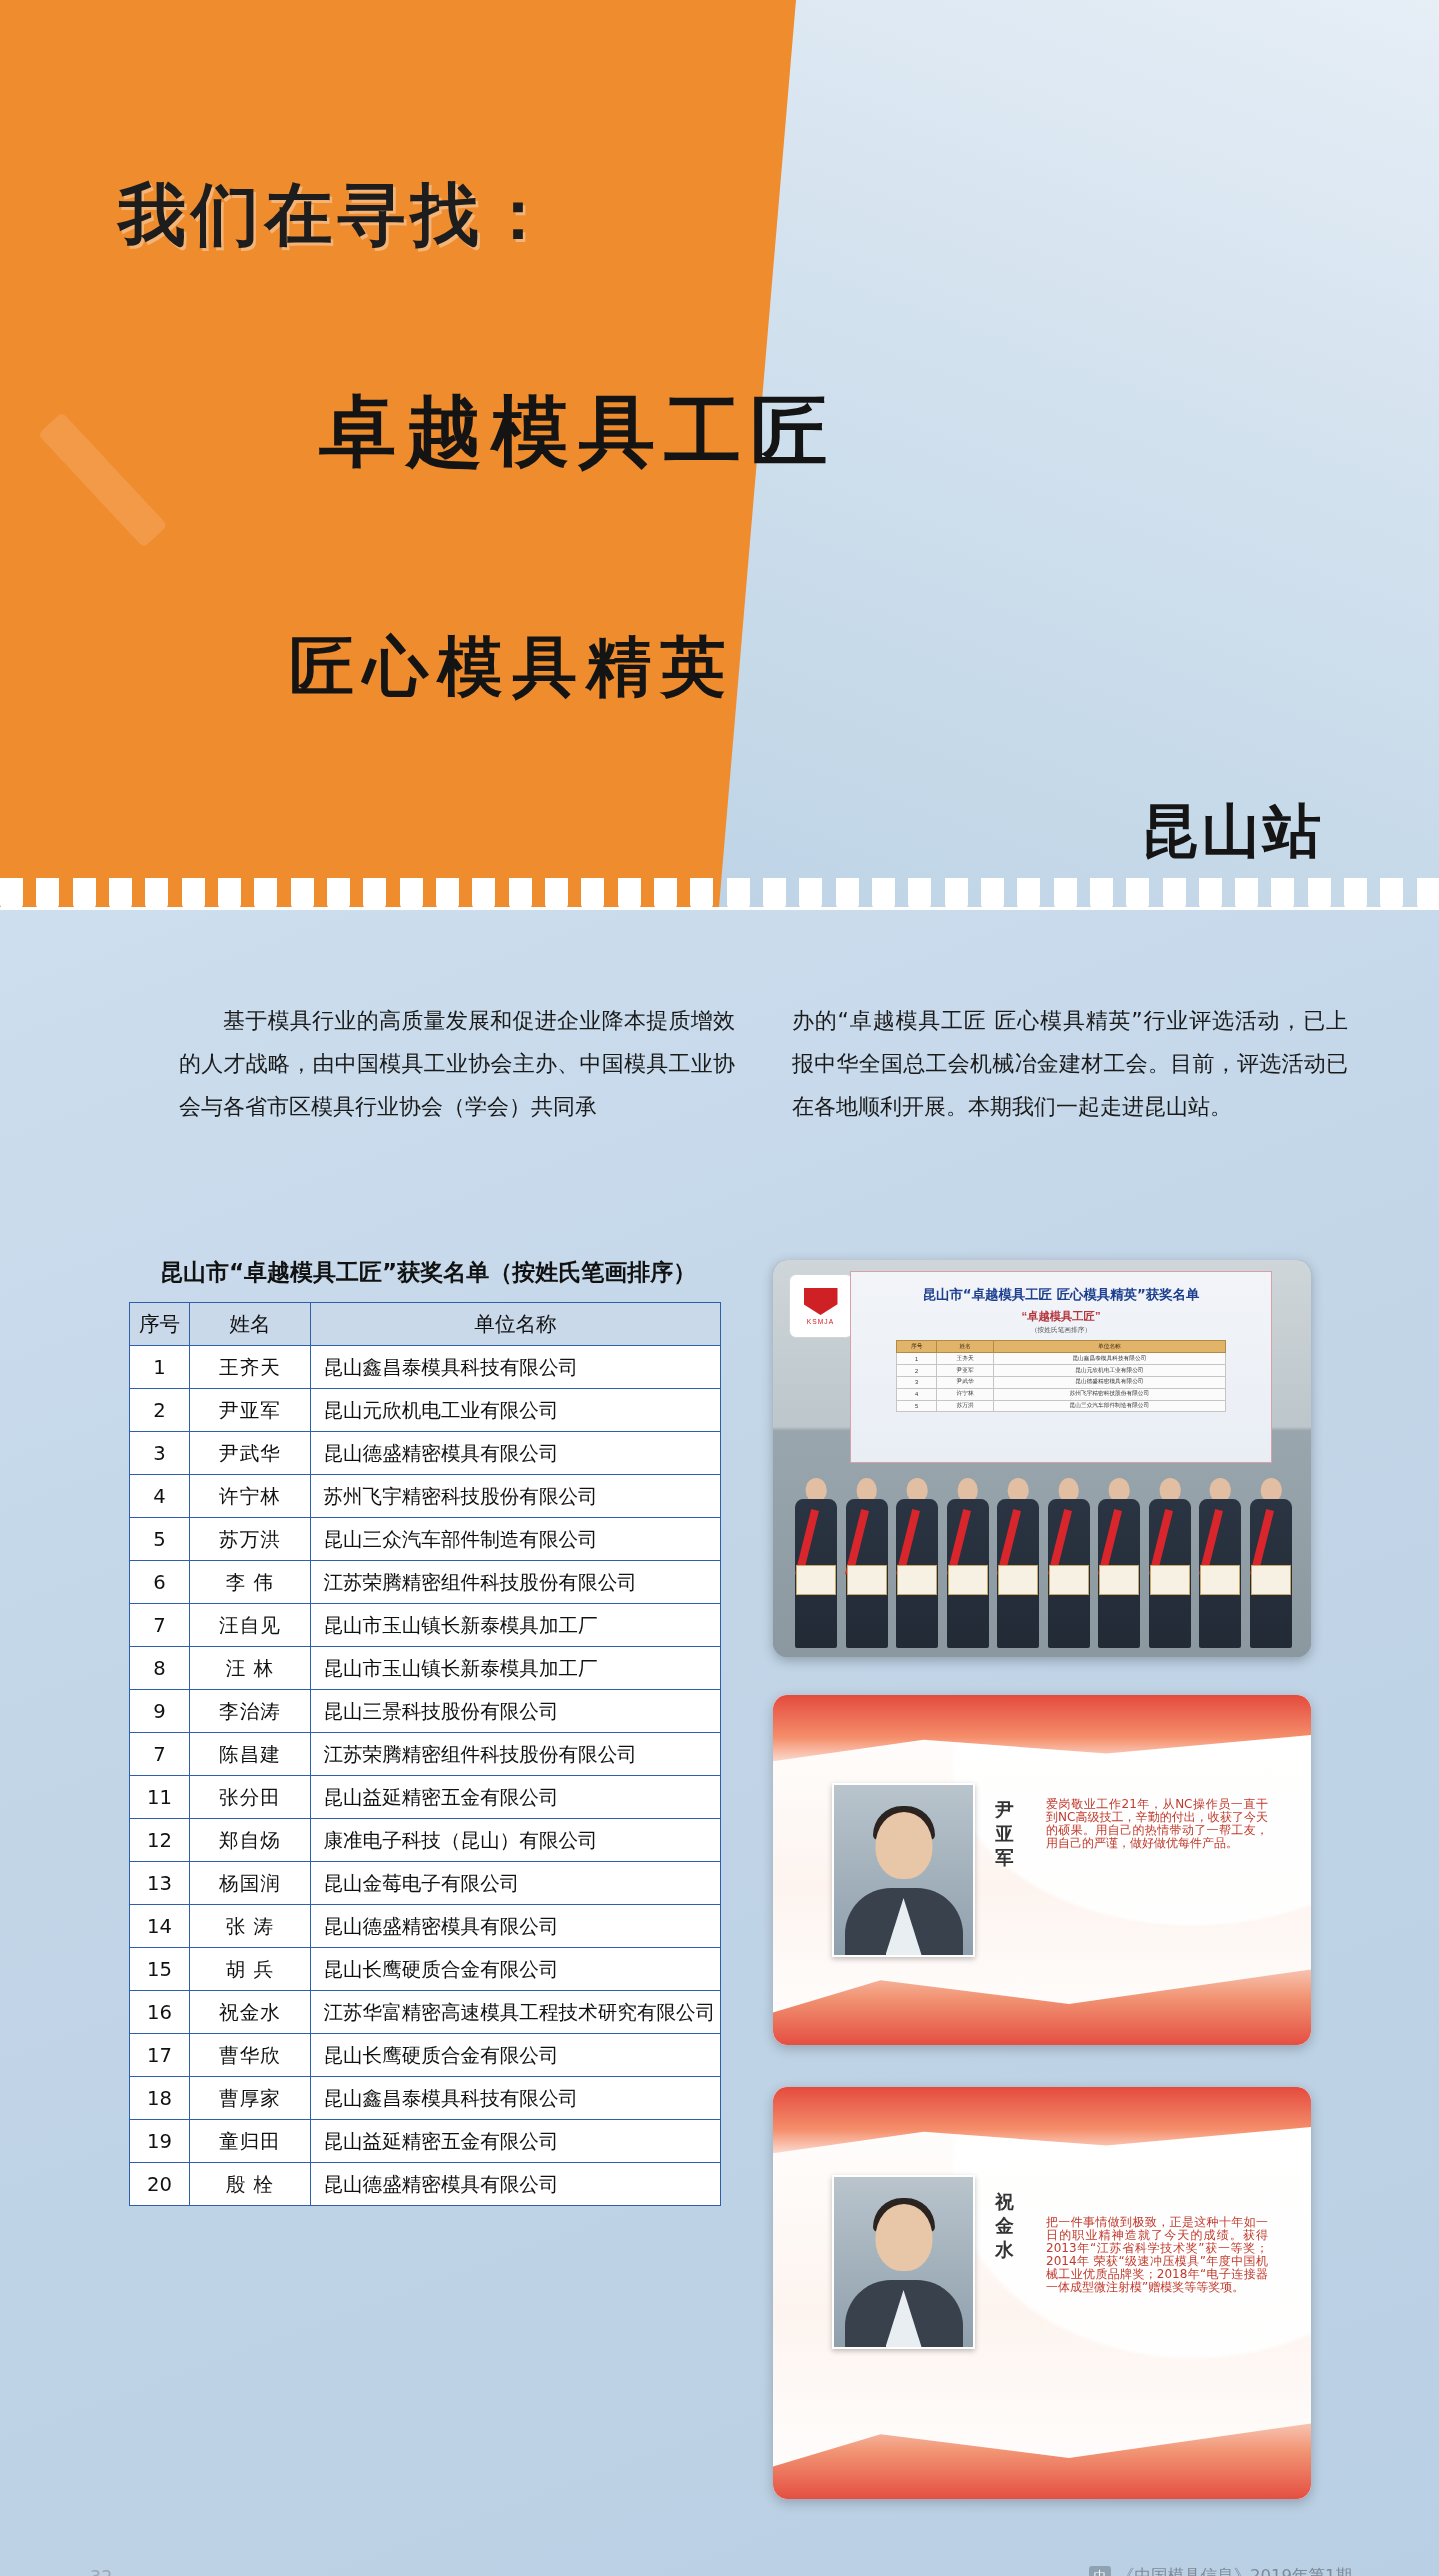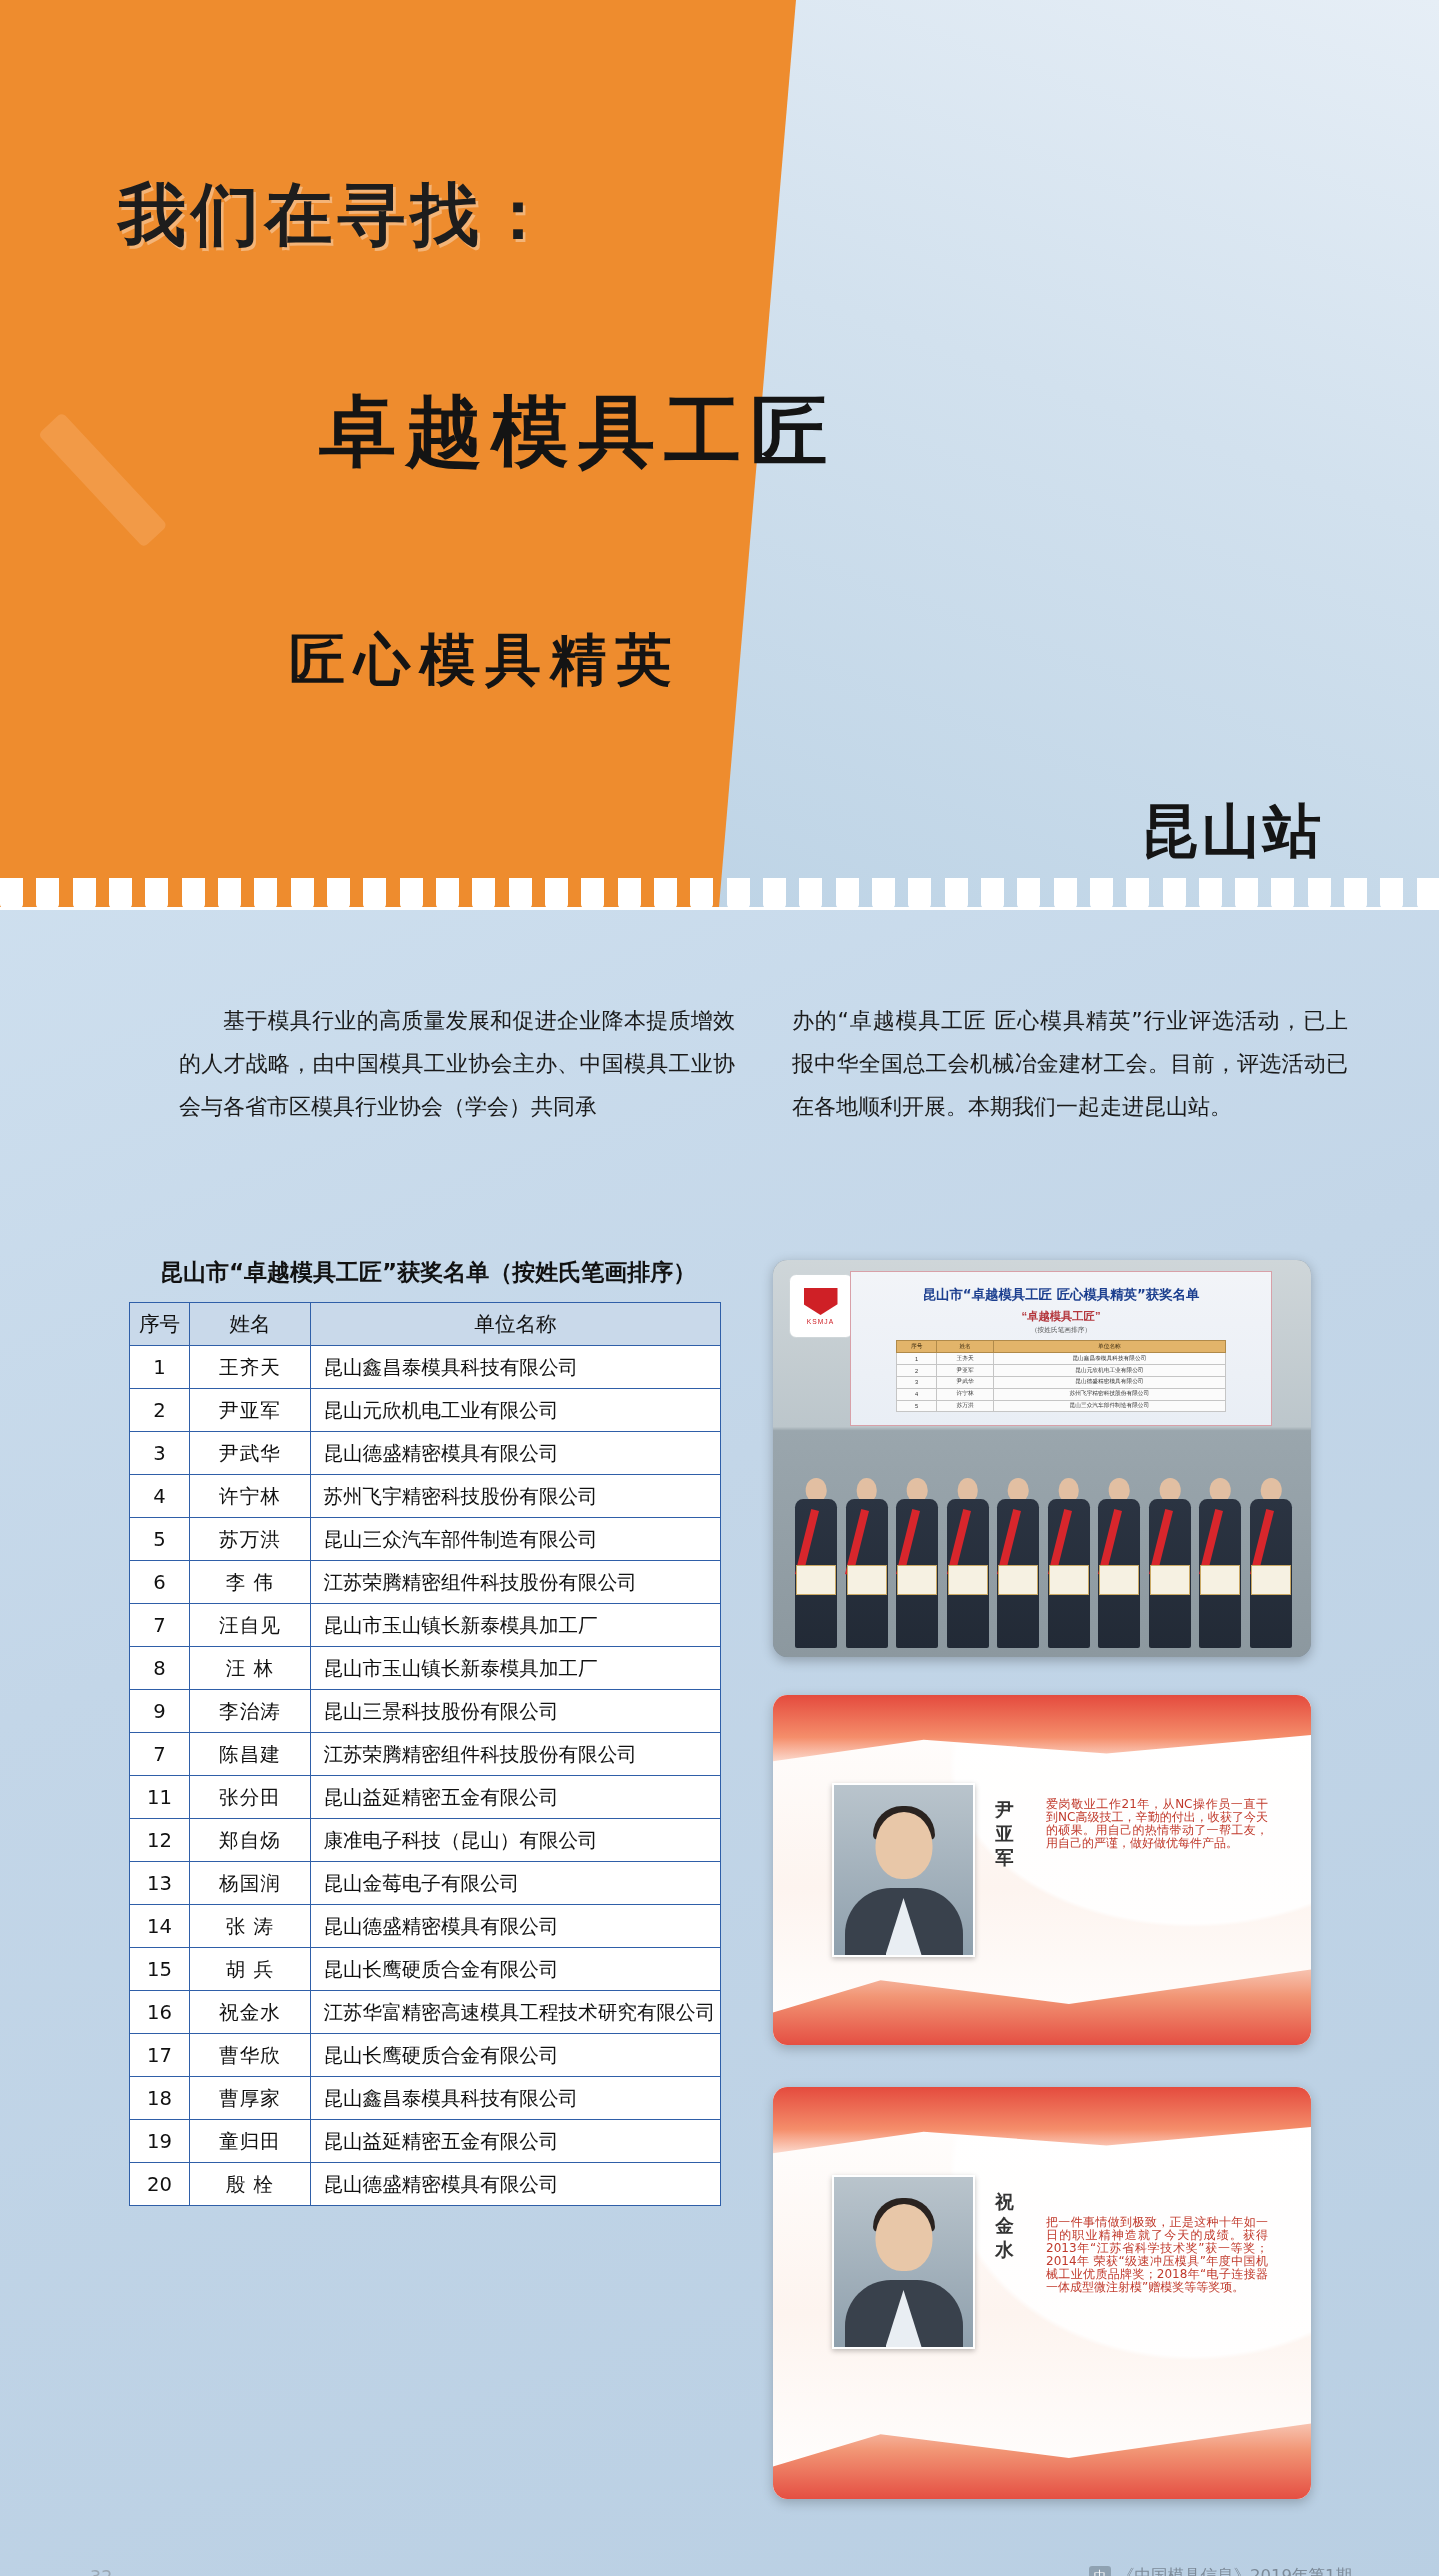--- a/index.html
+++ b/index.html
@@ -75,21 +75,21 @@
     font-weight: bold;
     font-size: 77px;
     letter-spacing: 9.3px;
     color: #141414;
   }
   .header-line2 {
     position: absolute;
     left: 289px; top: 623px;
     font-family: "DejaVu Serif", serif;
     font-weight: bold;
-    font-size: 56px;
+    font-size: 65px;
     letter-spacing: 9.3px;
     color: #141414;
   }
   .header-station {
     position: absolute;
     right: 116px; top: 793px;
     font-family: "DejaVu Sans", sans-serif;
     font-weight: bold;
     font-size: 58px;
     letter-spacing: 3.1px;
@@ -183,21 +183,21 @@
     box-shadow: 0 3.1px 11.3px rgba(0,0,0,.25);
     background: #7b8c9c;
   }
   .pg-wallbg {
     position: absolute; inset: 0;
     background: linear-gradient(180deg, #cfd6d9 0%, #bcc6cb 42%, #9aa6ad 43%, #8c989f 100%);
   }
   .pg-banner {
     position: absolute;
     left: 77px; top: 11.3px;
-    width: 422px; height: 155px;
+    width: 422px; height: 192px;
     background: linear-gradient(180deg, #f2f4f8 0%, #e9eef5 100%);
     border: 1.5px solid #d8a0a8;
     box-sizing: border-box;
   }
   .pg-banner-title {
     margin-top: 13.4px;
     text-align: center;
     font-size: 13.4px;
     font-weight: bold;
     color: #1c3f8f;

